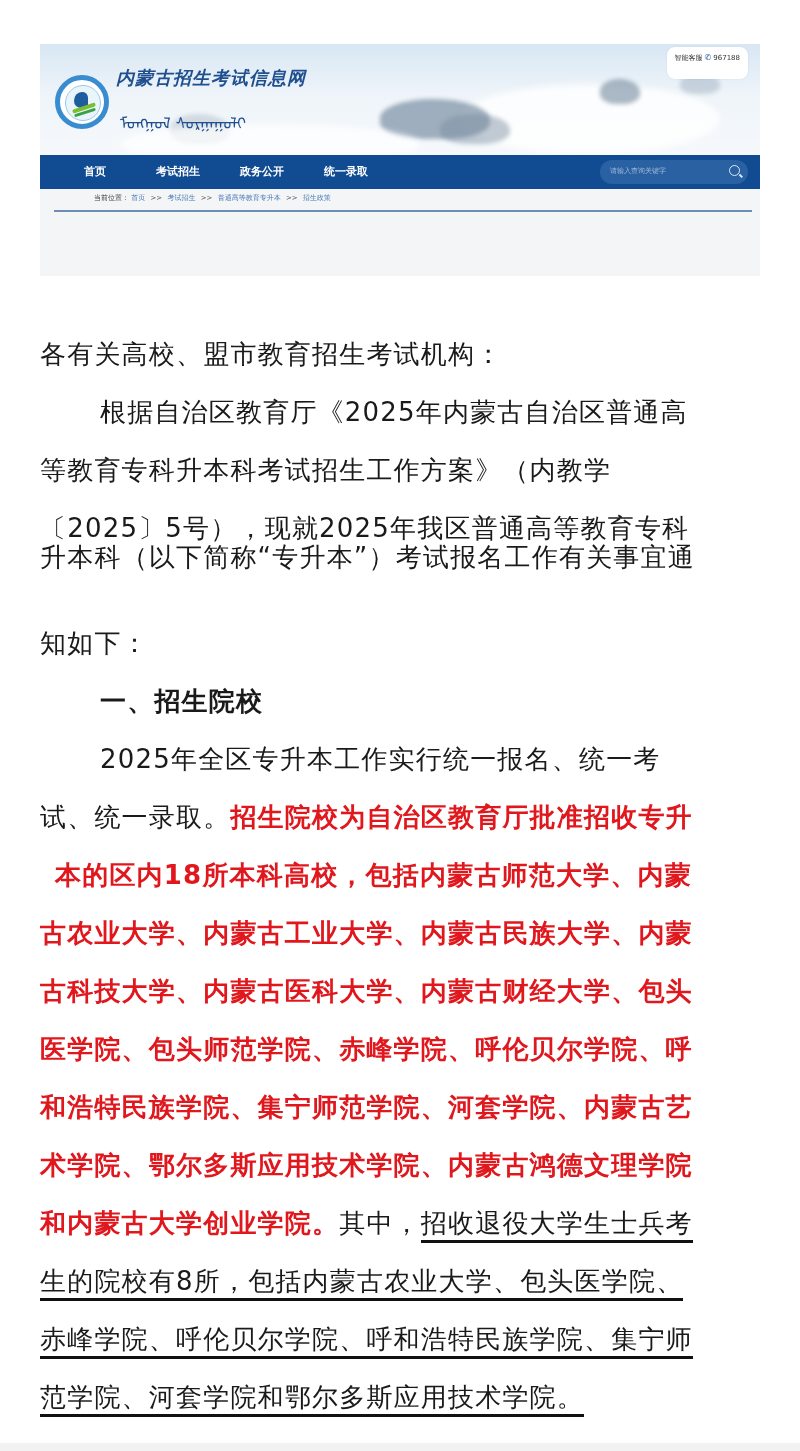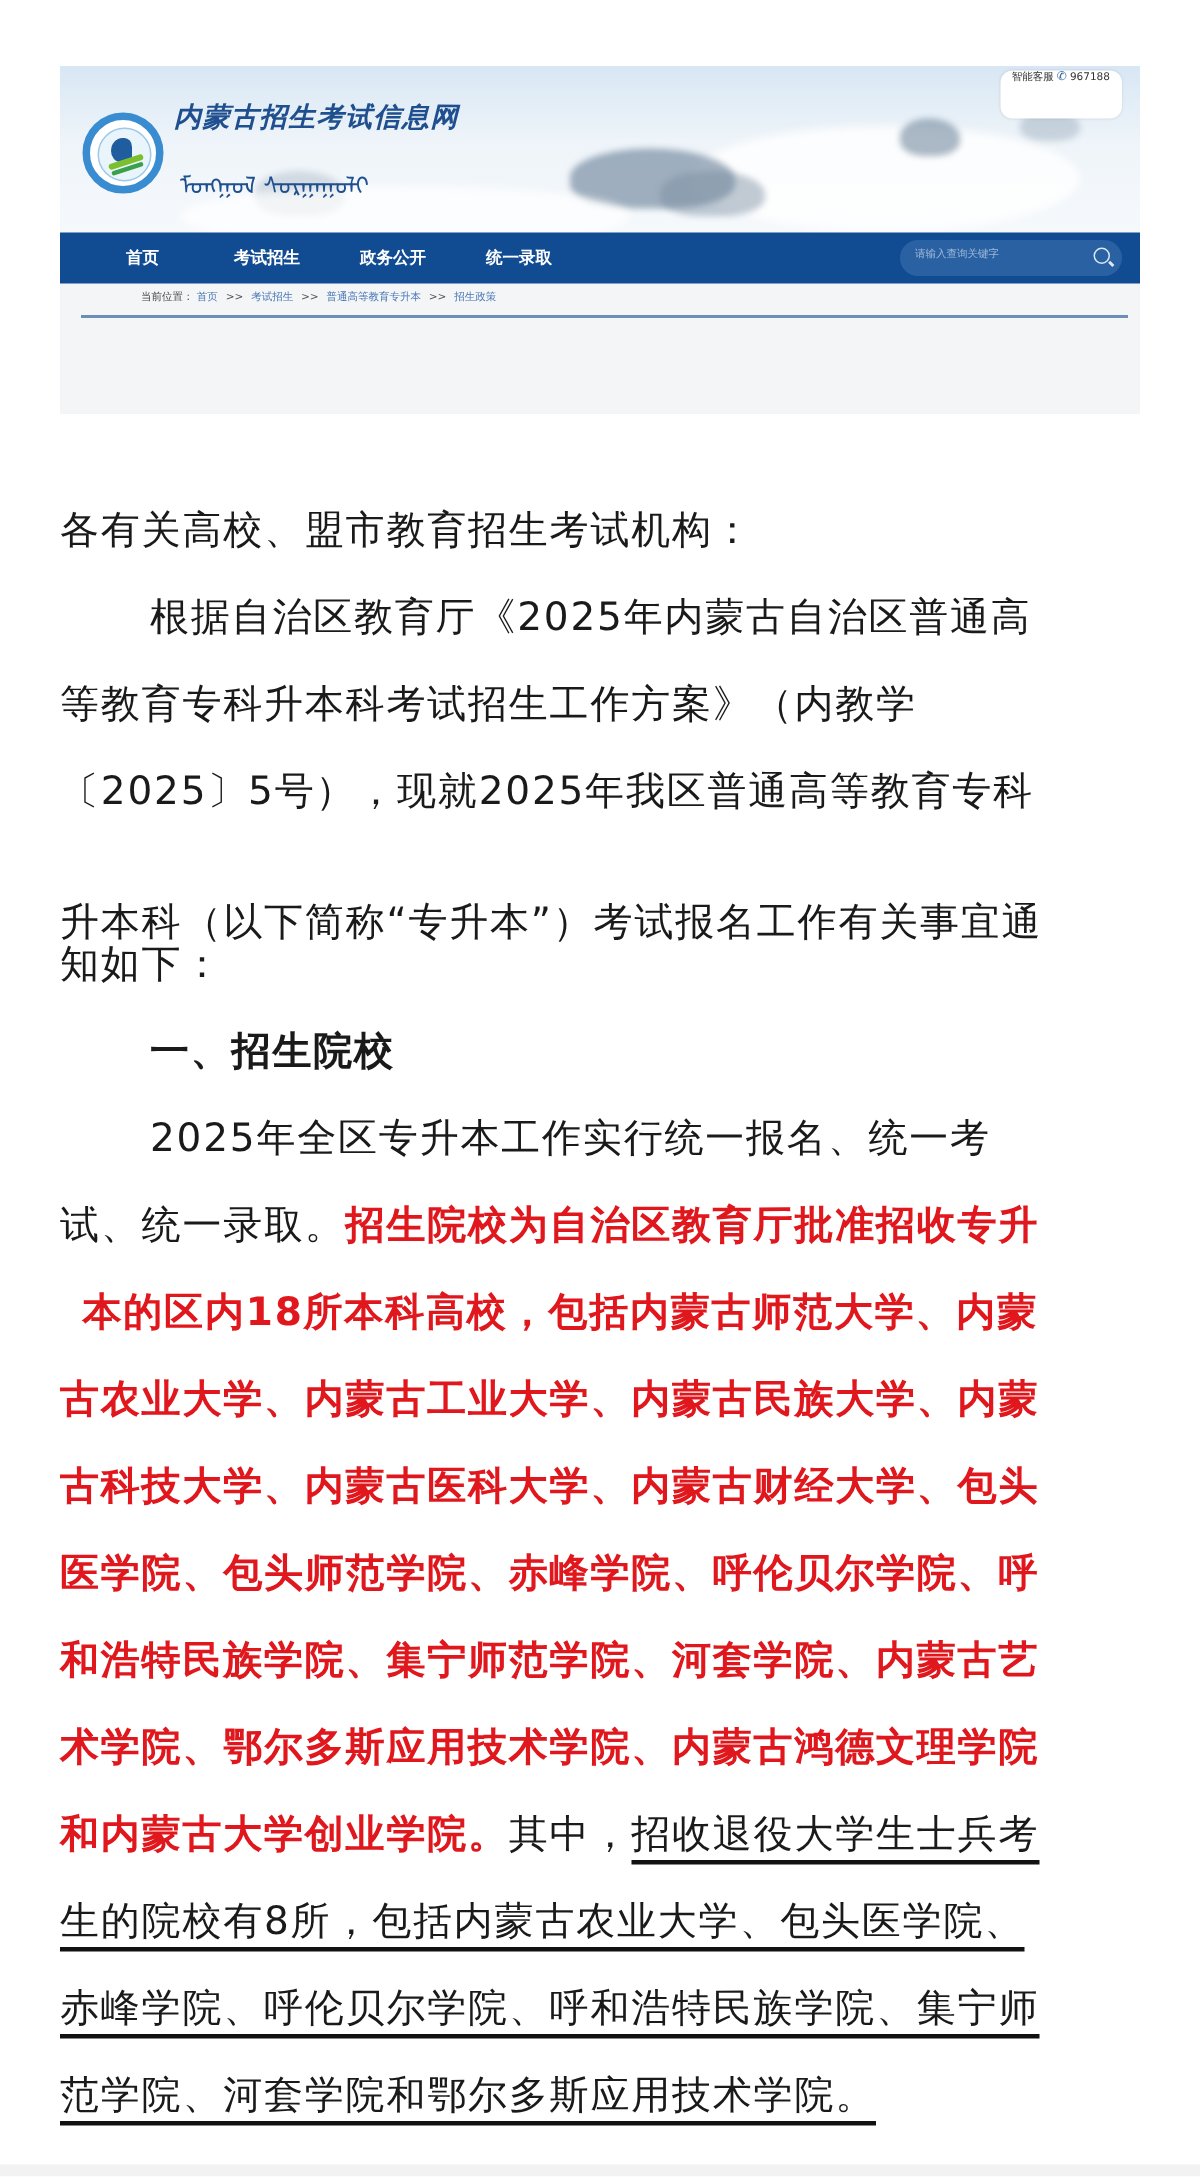--- a/index.html
+++ b/index.html
@@ -18,28 +18,28 @@
                 background:#eaf4fb; border:1px solid #9cc8ea; }
   .logo-horse { position:absolute; left:8px; top:6px; width:14px; height:16px; background:#1f5d9e;
                 border-radius:60% 40% 10% 50%; }
   .logo-grass1 { position:absolute; left:6px; top:20px; width:24px; height:4px; background:#7bbf2e; transform:rotate(-18deg); border-radius:2px; }
   .logo-grass2 { position:absolute; left:8px; top:25px; width:22px; height:3px; background:#3aa14a; transform:rotate(-18deg); border-radius:2px; }
   .site-title { position:absolute; left:76px; top:22px; font-size:18px; font-weight:bold; color:#1f4f8f;
                 font-family:Liberation Serif, serif; font-style:italic; letter-spacing:1px; }
   .mongol { position:absolute; left:80px; top:62px; font-size:16px; color:#1f4f8f; letter-spacing:20px;
             font-family:"DejaVu Serif",serif; }
   .hotline { position:absolute; right:12px; top:3px; height:32px; padding:0 8px; background:#ffffff;
-             border-radius:8px; font-size:7px; line-height:8px; color:#333; box-shadow:0 0 2px rgba(0,0,0,.1); }
+             border-radius:8px; font-size:7px; line-height:22px; color:#333; box-shadow:0 0 2px rgba(0,0,0,.1); }
   .hotline .phone { color:#2a5f9e; font-size:8px; margin:0 2px; }
 
   .nav { position:absolute; left:0; top:111px; width:720px; height:34px; background:#114c92; }
   .nav-item { position:absolute; top:0; height:34px; line-height:34px; font-size:11px; font-weight:bold; color:#ffffff; }
   .search { position:absolute; left:560px; top:5px; width:148px; height:24px; border-radius:12px; background:#2a61a3; }
   .search-input { position:absolute; left:10px; top:0; width:110px; height:20px; border:none; background:transparent;
-                  font-size:7px; color:#c9d8ea; outline:none; padding:0; font-family:Liberation Mono, monospace; }
+                  font-size:7px; color:#c9d8ea; outline:none; padding:0; font-family:Liberation Sans, sans-serif; }
   .search-input::placeholder { color:#9fb9d8; }
   .search-icon { position:absolute; right:8px; top:5px; width:9px; height:9px; border:1.5px solid #dce8f5; border-radius:50%; }
   .search-icon::after { content:""; position:absolute; left:9px; top:9px; width:4px; height:1.5px; background:#dce8f5; transform:rotate(45deg); }
 
   .crumb { position:absolute; left:18px; top:149px; font-size:7px; color:#444; white-space:nowrap;margin-left:36px; }
   .crumb .lnk { color:#4a78b5; }
   .crumb .sep { color:#555; margin:0 3px; }
   .crumb-rule { position:absolute; left:14px; top:166px; width:698px; height:2px; background:#6d8fb5; }
 
   .article-card { position:absolute; left:10px; top:168px; width:700px; height:64px; background:#ffffff; }
@@ -107,21 +107,21 @@
   <div class="crumb-rule"></div>
 
 </div>
 
 <div class="doc">
   <div class="line" style="top:336px;">各有关高校、盟市教育招生考试机构：</div>
 
   <div class="line" style="top:394px;left:60px;">根据自治区教育厅《2025年内蒙古自治区普通高</div>
   <div class="line" style="top:452px;">等教育专科升本科考试招生工作方案》（内教学</div>
   <div class="line" style="top:510px;">〔2025〕5号），现就2025年我区普通高等教育专科</div>
-  <div class="line" style="top:597px;">升本科（以下简称“专升本”）考试报名工作有关事宜通</div>
+  <div class="line" style="top:539px;">升本科（以下简称“专升本”）考试报名工作有关事宜通</div>
   <div class="line" style="top:625px;">知如下：</div>
 
   <div class="line heading" style="top:683px;left:60px;">一、招生院校</div>
 
   <div class="line" style="top:741px;left:60px;">2025年全区专升本工作实行统一报名、统一考</div>
   <div class="line" style="top:799px;">
     <span>试、统一录取。</span><span class="red">招生院校为自治区教育厅批准招收专升</span>
   </div>
   <div class="line red" style="top:857px;margin-left:15px;">本的区内18所本科高校，包括内蒙古师范大学、内蒙</div>
   <div class="line red" style="top:915px;">古农业大学、内蒙古工业大学、内蒙古民族大学、内蒙</div>

